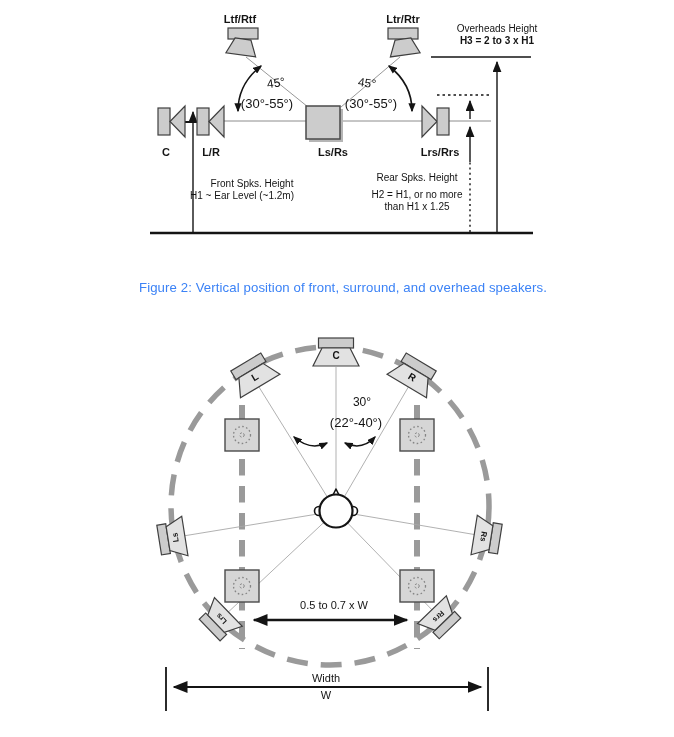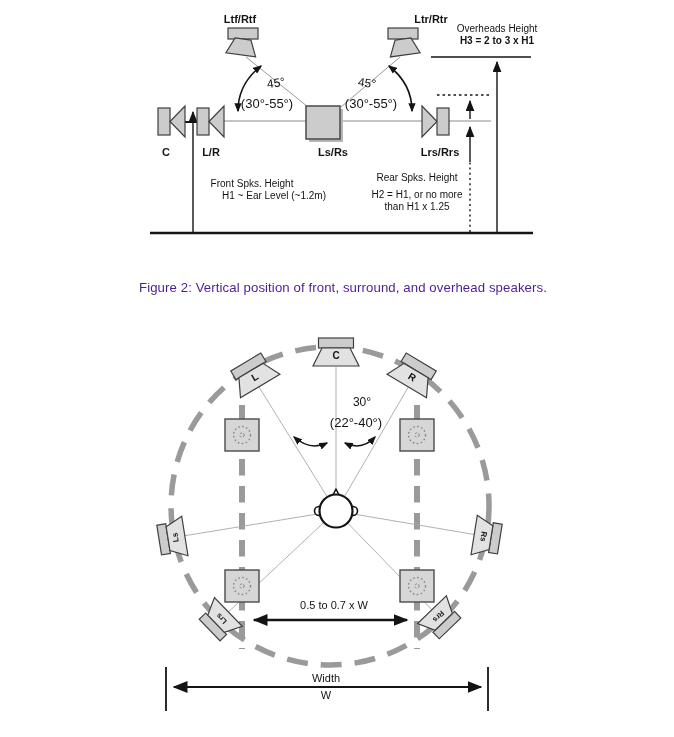--- a/index.html
+++ b/index.html
@@ -8,21 +8,21 @@
   #diagram{position:absolute;left:0;top:0;}
   .lbl{position:absolute;transform:translateX(-50%);font:400 10px "Liberation Sans",sans-serif;
        color:#141414;white-space:nowrap;text-align:center;line-height:1.2;}
   .b{font-weight:700;}
   .s11{font-size:11px;}
   .s12{font-size:12px;}
   .s95{font-size:13px;}
   .rneg8{transform:translateX(-50%) rotate(-8deg);}
   .rpos8{transform:translateX(-50%) rotate(8deg);}
   .caption{position:absolute;left:139px;top:280px;transform:none;font:400 13.2px "Liberation Sans",sans-serif;
-           color:#4c1d95;white-space:nowrap;letter-spacing:0.1px;}
+           color:#3b82f6;white-space:nowrap;letter-spacing:0.1px;}
   .st{font-family:"Liberation Sans",sans-serif;font-weight:700;fill:#141414;}
 </style>
 </head>
 <body>
 
 <div id="screen">
 
   <svg id="diagram" width="674" height="737" viewBox="0 0 674 737">
     <defs>
       <marker id="ah" viewBox="0 0 10 8" refX="9" refY="4" markerUnits="userSpaceOnUse" markerWidth="11" markerHeight="9" orient="auto-start-reverse">
@@ -173,33 +173,33 @@
 
       <line x1="254" y1="620" x2="407" y2="620" stroke="#141414" stroke-width="2.4" marker-start="url(#ahl)" marker-end="url(#ahl)"></line>
 
       <line x1="166" y1="667" x2="166" y2="711" stroke="#141414" stroke-width="1.8"></line>
       <line x1="488" y1="667" x2="488" y2="711" stroke="#141414" stroke-width="1.8"></line>
       <line x1="174" y1="687" x2="481" y2="687" stroke="#141414" stroke-width="2.2" marker-start="url(#ahl)" marker-end="url(#ahl)"></line>
     </g>
   </svg>
 
   <div class="lbl s11 b" style="left:240px;top:13px;">Ltf/Rtf</div>
-  <div class="lbl s11 b" style="left:403px;top:13px;margin-left:28px;">Ltr/Rtr</div>
+  <div class="lbl s11 b" style="left:403px;top:13px;">Ltr/Rtr</div>
   <div class="lbl" style="left:497px;top:23px;text-align:center;">Overheads Height</div>
   <div class="lbl" style="left:497px;top:35px;font-weight:bold;">H3 = 2 to 3 x H1</div>
   <div class="lbl s12 rneg8" style="left:276px;top:76px;">45°</div>
   <div class="lbl s95" style="left:267px;top:96px;">(30°-55°)</div>
   <div class="lbl s12 rpos8" style="left:367px;top:76px;">45°</div>
   <div class="lbl s95" style="left:371px;top:96px;">(30°-55°)</div>
   <div class="lbl s11 b" style="left:166px;top:146px;">C</div>
   <div class="lbl s11 b" style="left:211px;top:146px;">L/R</div>
   <div class="lbl s11 b" style="left:325px;top:146px;padding-left:16px;">Ls/Rs</div>
   <div class="lbl s11 b" style="left:440px;top:146px;text-align:center;">Lrs/Rrs</div>
   <div class="lbl" style="left:252px;top:178px;">Front Spks. Height</div>
-  <div class="lbl" style="left:242px;top:190px;margin-left:32px;">H1 ~ Ear Level (~1.2m)</div>
+  <div class="lbl" style="left:242px;top:190px;">H1 ~ Ear Level (~1.2m)</div>
   <div class="lbl" style="left:417px;top:172px;">Rear Spks. Height</div>
   <div class="lbl" style="left:417px;top:189px;">H2 = H1, or no more</div>
   <div class="lbl" style="left:417px;top:201px;">than H1 x 1.25</div>
 
   <div class="caption">Figure 2: Vertical position of front, surround, and overhead speakers.</div>
 
   <div class="lbl s12" style="left:362px;top:395px;">30°</div>
   <div class="lbl s95" style="left:356px;top:415px;">(22°-40°)</div>
   <div class="lbl s11" style="left:334px;top:599px;">0.5 to 0.7 x W</div>
   <div class="lbl s11" style="left:326px;top:672px;">Width</div>

